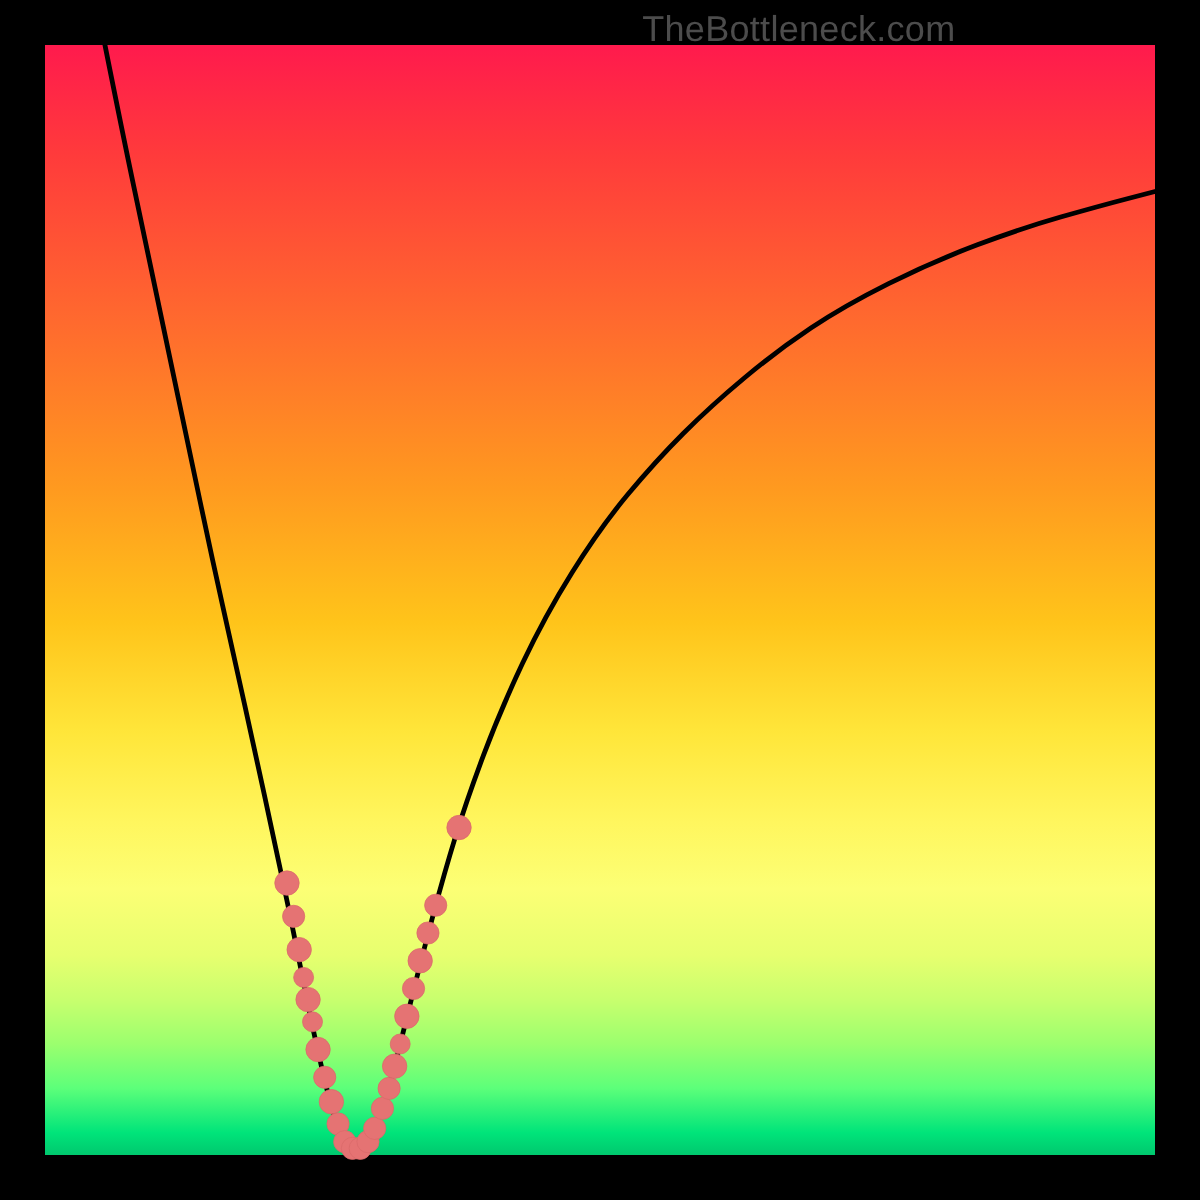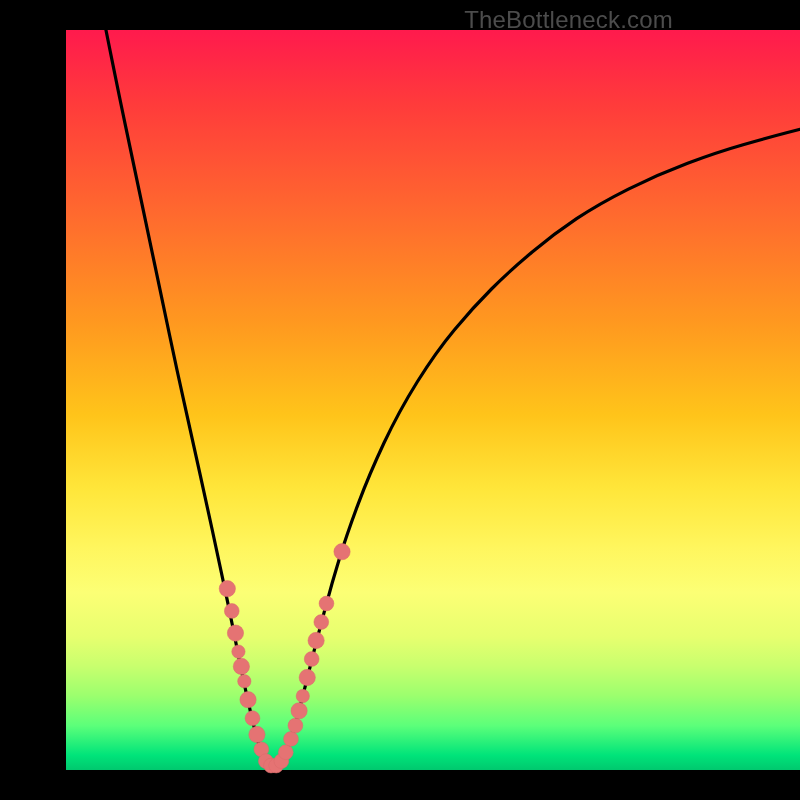--- a/index.html
+++ b/index.html
@@ -11,21 +11,20 @@
     background: #000;
     font-family: Arial, Helvetica, sans-serif;
   }
   .frame {
     position: absolute;
     left: 0;
     top: 0;
     width: 649px;
     height: 800px;
     background: #000;
-    margin-left: 36px;
   }
   .plot {
     position: absolute;
     left: 30px;
     top: 30px;
     width: 740px;
     height: 740px;
     
     background: linear-gradient(
       to bottom,

